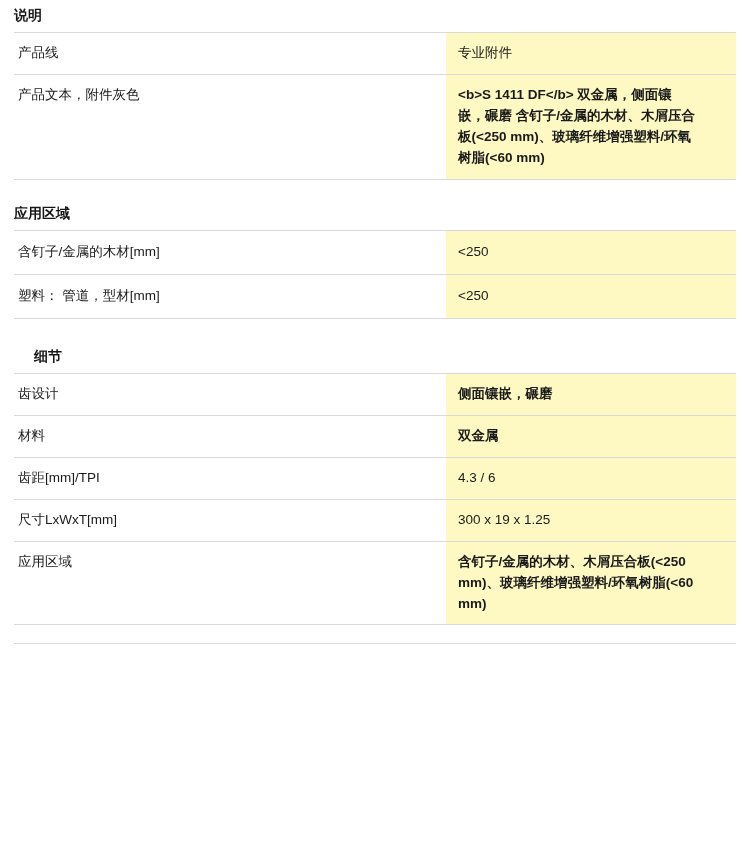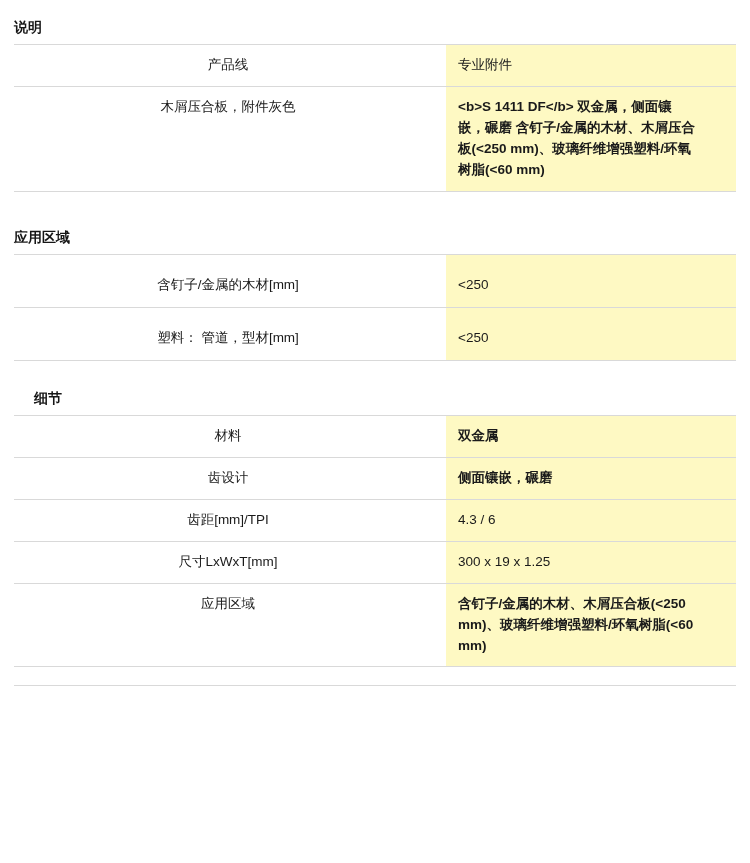--- a/index.html
+++ b/index.html
@@ -19,21 +19,21 @@
     box-sizing: border-box;
     padding: 0 14px 20px 14px;
   }
   .section {
     margin: 0 0 18px 0;
   }
   .section-title {
     font-size: 14px;
     font-weight: bold;
     color: #161616;
-    padding: 18px 0 8px 0;
+    padding: 6px 0 8px 0;
     line-height: 1.3;
   }
   .spec-table {
     width: 100%;
     border-collapse: collapse;
     table-layout: fixed;
   }
   .spec-table tr {
     border-bottom: 1px solid #d9d9d9;
   }
@@ -43,33 +43,32 @@
   .spec-table td {
     vertical-align: top;
     font-size: 13.5px;
     line-height: 1.55;
     padding: 10px 8px 10px 4px;
   }
   .spec-table td.label {
     width: 420px;
     color: #1a1a1a;
     background: #ffffff;
-    text-align: center;
   }
   .spec-table td.value {
     background: #fef9c3;
     color: #1a1a1a;
     padding-left: 12px;
     padding-right: 14px;
   }
   .value-bold {
     font-weight: bold;
   }
   .section--applications .spec-table td {
-    padding-top: 20px;
+    padding-top: 11px;
     padding-bottom: 11px;
   }
   .section--description .spec-table td.value {
     padding-right: 40px;
   }
   .bottom-rule {
     border-bottom: 1px solid #d9d9d9;
     height: 0;
     margin-top: 0;
   }
@@ -85,21 +84,21 @@
   <div id="sections-root">
       <div class="section section--description">
         <div class="section-title">说明</div>
         <table class="spec-table">
           <tbody>
             <tr>
               <td class="label">产品线</td>
               <td class="value">专业附件</td>
             </tr>
             <tr>
-              <td class="label">木屑压合板，附件灰色</td>
+              <td class="label">产品文本，附件灰色</td>
               <td class="value value-bold">&lt;b&gt;S 1411 DF&lt;/b&gt; 双金属，侧面镶嵌，碾磨 含钉子/金属的木材、木屑压合板(&lt;250 mm)、玻璃纤维增强塑料/环氧树脂(&lt;60 mm)</td>
             </tr>
           </tbody>
         </table>
       </div>
       <div class="section section--applications">
         <div class="section-title">应用区域</div>
         <table class="spec-table">
           <tbody>
             <tr>
@@ -111,26 +110,26 @@
               <td class="value">&lt;250</td>
             </tr>
           </tbody>
         </table>
       </div>
       <div class="section section--details">
         <div class="section-title">细节</div>
         <table class="spec-table">
           <tbody>
             <tr>
+              <td class="label">齿设计</td>
+              <td class="value value-bold">侧面镶嵌，碾磨</td>
+            </tr>
+            <tr>
               <td class="label">材料</td>
               <td class="value value-bold">双金属</td>
-            </tr>
-            <tr>
-              <td class="label">齿设计</td>
-              <td class="value value-bold">侧面镶嵌，碾磨</td>
             </tr>
             <tr>
               <td class="label">齿距[mm]/TPI</td>
               <td class="value">4.3 / 6</td>
             </tr>
             <tr>
               <td class="label">尺寸LxWxT[mm]</td>
               <td class="value">300 x 19 x 1.25</td>
             </tr>
             <tr>

